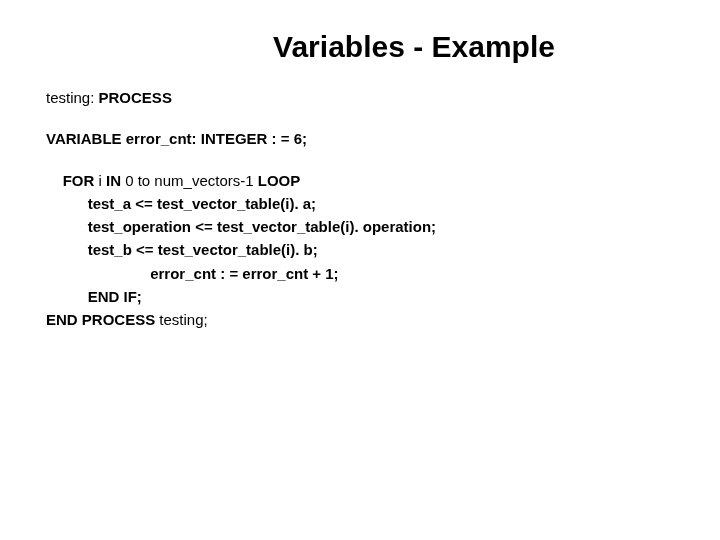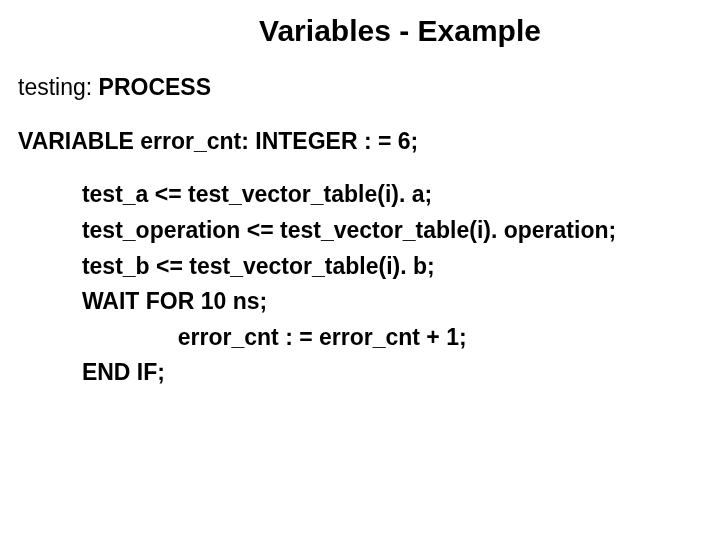--- a/index.html
+++ b/index.html
@@ -6,31 +6,32 @@
       margin: 0;
       padding: 0;
       width: 720px;
       height: 540px;
       font-family: Arial, Helvetica, sans-serif;
       background: #fff;
       color: #000;
       box-sizing: border-box;
     }
     .slide {
-      padding: 10px 18px;
+      padding: 26px 18px;
+      margin-left: 28px;
     }
     .title {
       font-size: 30px;
       font-weight: bold;
       text-align: center;
       margin: 4px 0 22px 0;
       padding-left: 80px;
     }
     .line {
-      font-size: 23px;
+      font-size: 15px;
       font-weight: bold;
       line-height: 1.55;
       white-space: pre;
     }
     .thin { font-weight: normal; }
     .section-gap { height: 18px; }
   </style>
 </head>
 <body>
 
@@ -38,19 +39,20 @@
   <div class="title">Variables - Example</div>
 
   <div class="line"><span class="thin">testing: </span><span>PROCESS</span></div>
 
   <div class="section-gap"></div>
 
   <div class="line">VARIABLE error_cnt: INTEGER : = 6;</div>
 
   <div class="section-gap"></div>
 
+  <div class="line"><span>    FOR </span><span class="thin">i </span><span>IN </span><span class="thin">0 to num_vectors-1 </span><span>LOOP</span></div>
   <div class="line">          test_a &lt;= test_vector_table(i). a;</div>
   <div class="line">          test_operation &lt;= test_vector_table(i). operation;</div>
   <div class="line">          test_b &lt;= test_vector_table(i). b;</div>
-  <div class="line">          WAIT FOR 10 ns;</div>
   <div class="line">                         error_cnt : = error_cnt + 1;</div>
   <div class="line">          END IF;</div>
+  <div class="line"><span>END PROCESS </span><span class="thin">testing;</span></div>
 </div>
 
 </body></html>

